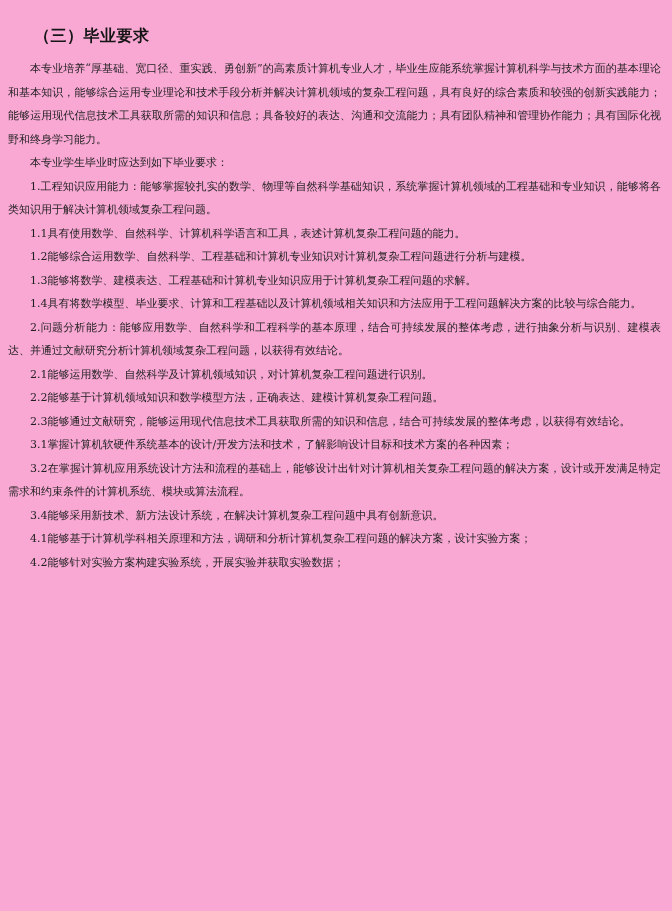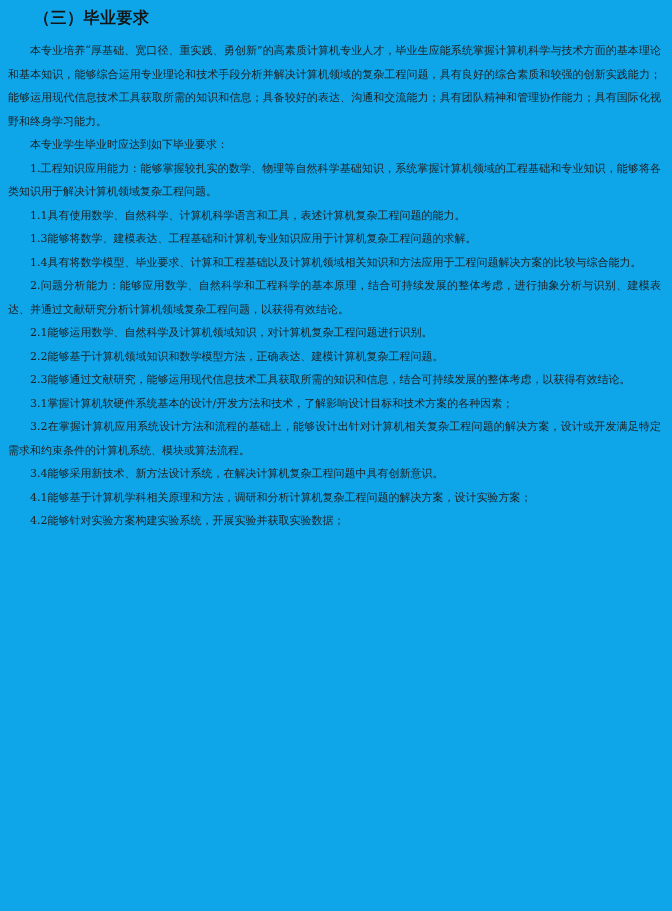--- a/index.html
+++ b/index.html
@@ -9,22 +9,22 @@
   body {
     width: 672px;
     height: 911px;
     background: #ffffff;
     overflow: hidden;
   }
   .page {
     box-sizing: border-box;
     width: 672px;
     height: 911px;
-    padding: 7px 11px 0 8px;
-    background: #0ea5e9;
+    padding: 25px 11px 0 8px;
+    background: #f9a8d4;
   }
   .heading {
     font-family: "DejaVu Sans", "Liberation Sans", sans-serif;
     font-weight: bold;
     font-size: 16px;
     line-height: 22px;
     color: #151515;
     margin: 0 0 10px 26px;
     letter-spacing: 0.5px;
   }
@@ -41,20 +41,21 @@
 </style>
 </head>
 <body>
 
 <div class="page">
   <h2 class="heading">（三）毕业要求</h2>
   <p class="para">本专业培养“厚基础、宽口径、重实践、勇创新”的高素质计算机专业人才，毕业生应能系统掌握计算机科学与技术方面的基本理论和基本知识，能够综合运用专业理论和技术手段分析并解决计算机领域的复杂工程问题，具有良好的综合素质和较强的创新实践能力；能够运用现代信息技术工具获取所需的知识和信息；具备较好的表达、沟通和交流能力；具有团队精神和管理协作能力；具有国际化视野和终身学习能力。</p>
   <p class="para">本专业学生毕业时应达到如下毕业要求：</p>
   <p class="para">1.工程知识应用能力：能够掌握较扎实的数学、物理等自然科学基础知识，系统掌握计算机领域的工程基础和专业知识，能够将各类知识用于解决计算机领域复杂工程问题。</p>
   <p class="para">1.1具有使用数学、自然科学、计算机科学语言和工具，表述计算机复杂工程问题的能力。</p>
+  <p class="para">1.2能够综合运用数学、自然科学、工程基础和计算机专业知识对计算机复杂工程问题进行分析与建模。</p>
   <p class="para">1.3能够将数学、建模表达、工程基础和计算机专业知识应用于计算机复杂工程问题的求解。</p>
   <p class="para">1.4具有将数学模型、毕业要求、计算和工程基础以及计算机领域相关知识和方法应用于工程问题解决方案的比较与综合能力。</p>
   <p class="para">2.问题分析能力：能够应用数学、自然科学和工程科学的基本原理，结合可持续发展的整体考虑，进行抽象分析与识别、建模表达、并通过文献研究分析计算机领域复杂工程问题，以获得有效结论。</p>
   <p class="para">2.1能够运用数学、自然科学及计算机领域知识，对计算机复杂工程问题进行识别。</p>
   <p class="para">2.2能够基于计算机领域知识和数学模型方法，正确表达、建模计算机复杂工程问题。</p>
   <p class="para">2.3能够通过文献研究，能够运用现代信息技术工具获取所需的知识和信息，结合可持续发展的整体考虑，以获得有效结论。</p>
   <p class="para">3.1掌握计算机软硬件系统基本的设计/开发方法和技术，了解影响设计目标和技术方案的各种因素；</p>
   <p class="para">3.2在掌握计算机应用系统设计方法和流程的基础上，能够设计出针对计算机相关复杂工程问题的解决方案，设计或开发满足特定需求和约束条件的计算机系统、模块或算法流程。</p>
   <p class="para">3.4能够采用新技术、新方法设计系统，在解决计算机复杂工程问题中具有创新意识。</p>
   <p class="para">4.1能够基于计算机学科相关原理和方法，调研和分析计算机复杂工程问题的解决方案，设计实验方案；</p>

